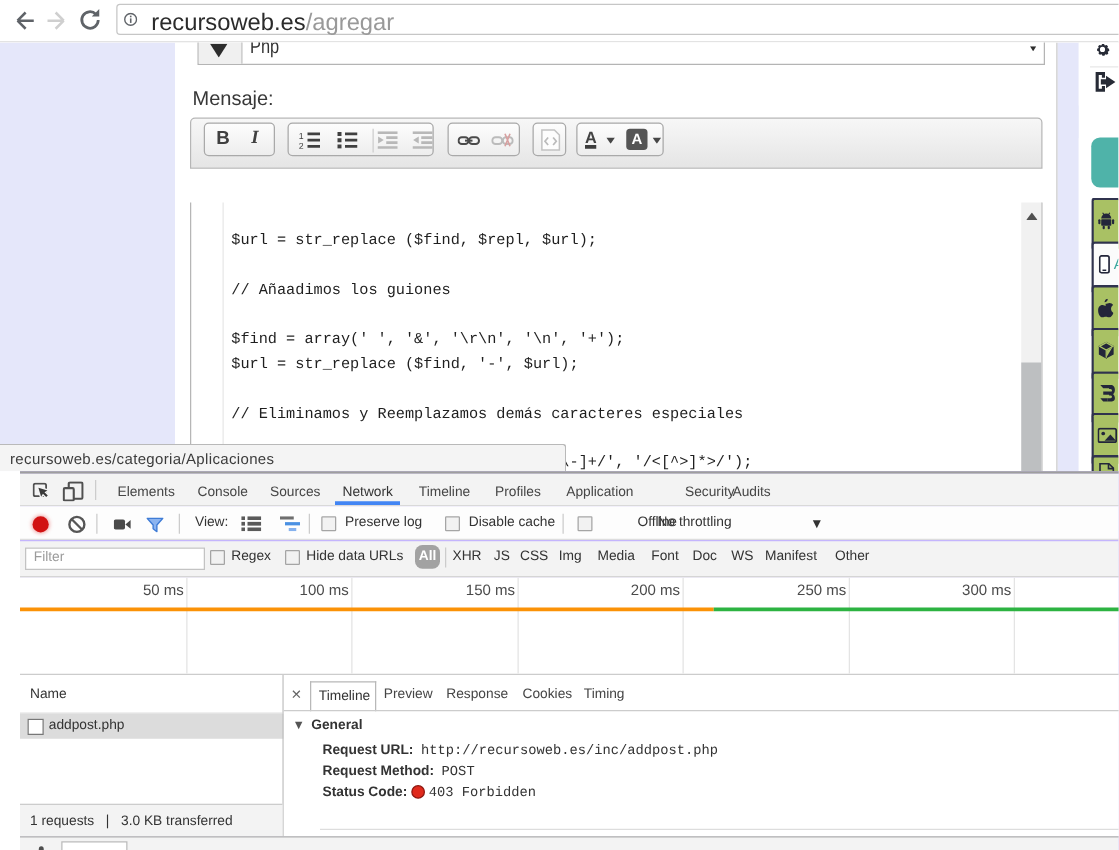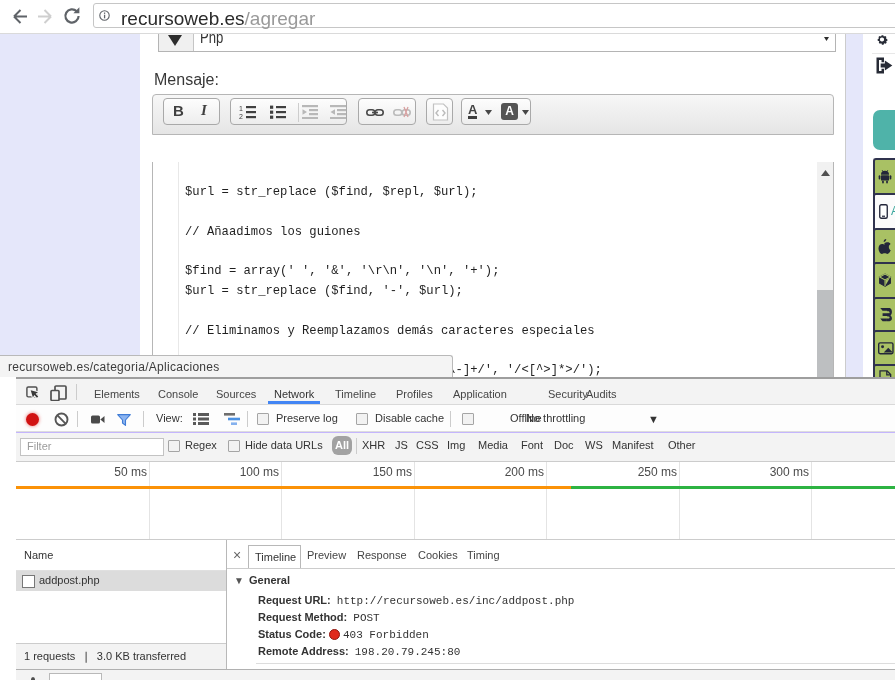--- a/index.html
+++ b/index.html
@@ -367,21 +367,20 @@
         <div class="abs" style="left:80px;top:9px;font-size:11px;color:#454545;">Preview</div>
         <div class="abs" style="left:130px;top:9px;font-size:11px;color:#454545;">Response</div>
         <div class="abs" style="left:191px;top:9px;font-size:11px;color:#454545;">Cookies</div>
         <div class="abs" style="left:240px;top:9px;font-size:11px;color:#454545;">Timing</div>
         <div class="abs" style="left:0;top:28px;width:684px;height:1px;background:#ccc;"></div>
         <div class="abs" style="left:7px;top:35px;font-size:10px;color:#555;">▼</div>
         <div class="abs" style="left:22px;top:34px;font-weight:bold;font-size:11px;">General</div>
         <div class="abs" style="left:31px;top:54px;font-size:11px;"><b>Request URL:</b> <span style="font-family:'Liberation Mono',monospace;font-size:11px;margin-left:3px;">http://recursoweb.es/inc/addpost.php</span></div>
         <div class="abs" style="left:31px;top:71px;font-size:11px;"><b>Request Method:</b> <span style="font-family:'Liberation Mono',monospace;font-size:11px;margin-left:3px;">POST</span></div>
         <div class="abs" style="left:31px;top:88px;font-size:11px;"><b>Status Code:</b> <span style="display:inline-block;width:11px;height:11px;border-radius:50%;background:#e02a1d;border:1px solid #8e1710;box-sizing:border-box;vertical-align:-2px;"></span> <span style="font-family:'Liberation Mono',monospace;font-size:11px;">403 Forbidden</span></div>
-        <div class="abs" style="left:31px;top:105px;font-size:11px;"><b>Remote Address:</b> <span style="font-family:'Liberation Mono',monospace;font-size:11px;margin-left:3px;">198.20.79.245:80</span></div>
         <div class="abs" style="left:29px;top:123px;width:655px;height:1px;background:#ddd;"></div>
       </div>
     </div>
 
     <div class="abs" style="left:0;top:290px;width:895px;height:13px;background:#f3f3f3;border-top:1px solid #b0b0b0;box-sizing:border-box;">
       <div class="abs" style="left:14.5px;top:7px;width:4px;height:5px;border-radius:50% 50% 0 0;background:#4e4e4e;"></div>
       <div class="abs" style="left:32.5px;top:3px;width:51px;height:10px;background:#fff;border:1px solid #b9b9b9;"></div>
     </div>
   </div>
 

